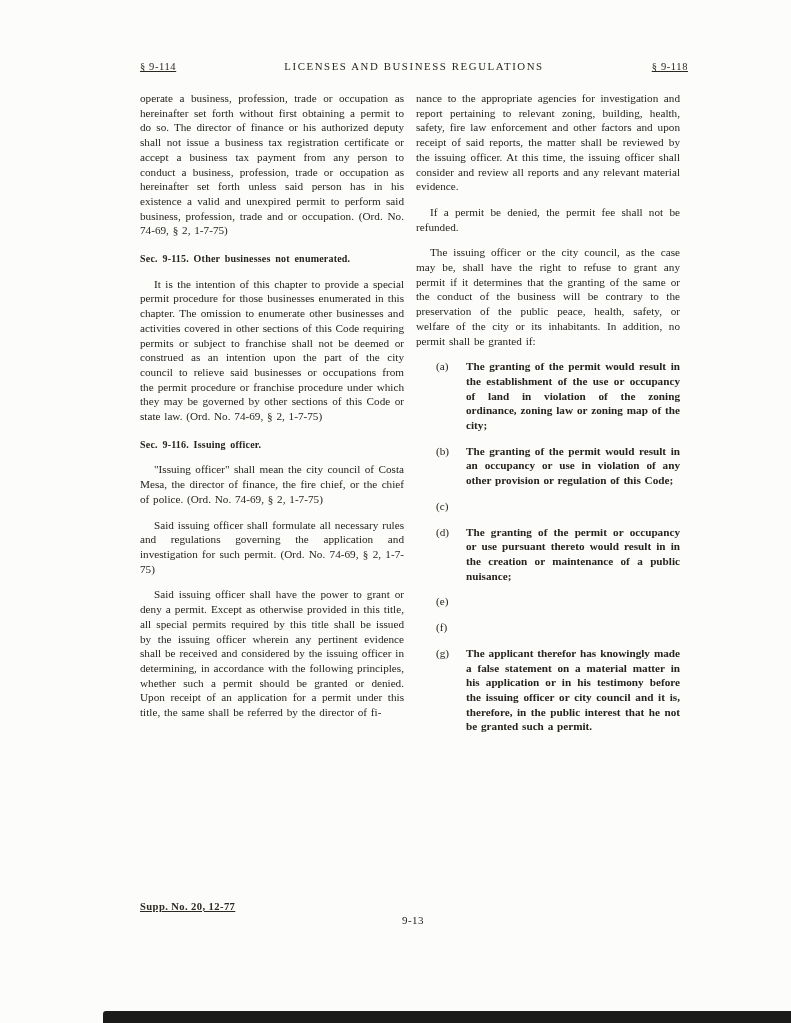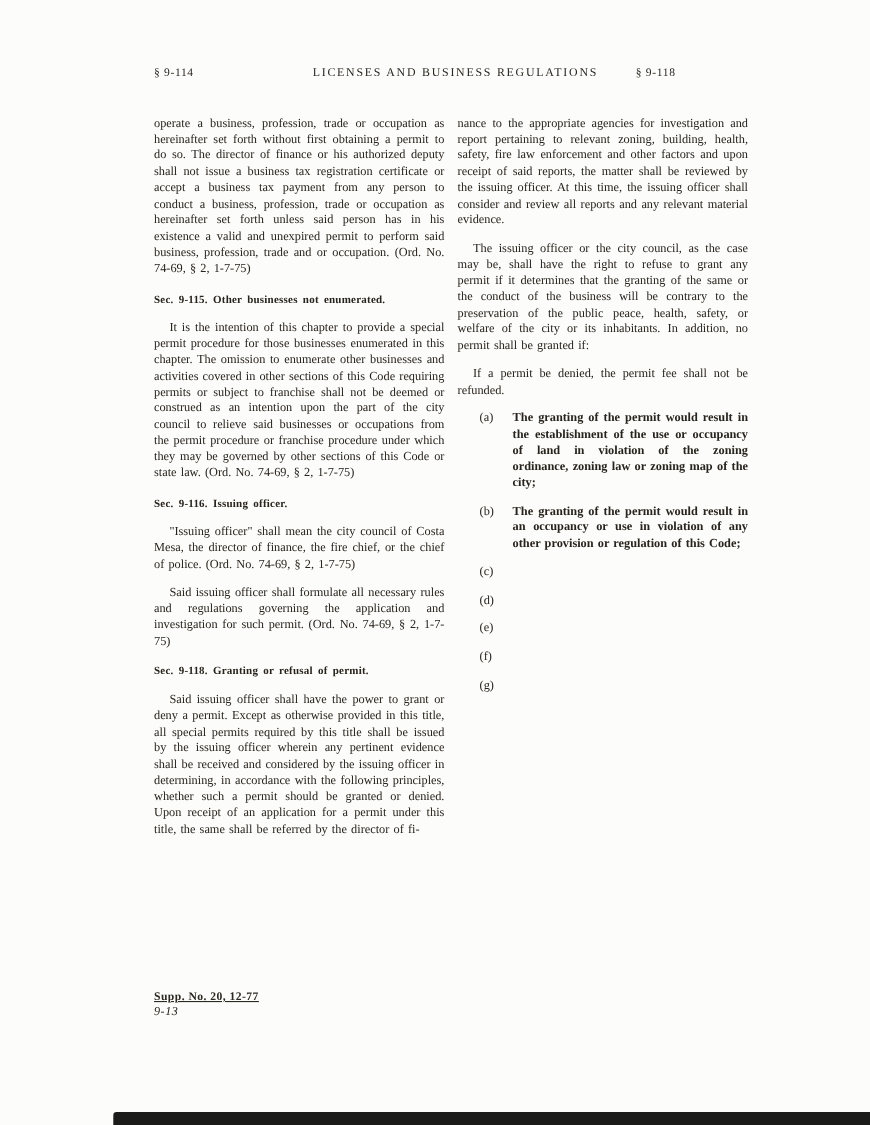--- a/index.html
+++ b/index.html
@@ -16,31 +16,31 @@
     overflow:hidden;
   }
   .page-header{
     position:absolute;
     top:60px;left:140px;width:548px;
     display:flex;align-items:baseline;
     font-size:10.5px;
     letter-spacing:0.6px;
     color:#2c2822;
   }
-  .page-header .hsec{width:110px;white-space:nowrap;}
-  .page-header .hsec.right{text-align:left;}
+  .page-header .hsec{width:110px;white-space:nowrap;text-decoration:underline;}
+  .page-header .hsec.right{text-align:right;}
   .page-header .htitle{
     flex:1;text-align:center;
     letter-spacing:1.6px;
     font-size:10.8px;
     color:#2a261f;
   }
   .columns{
     position:absolute;
-    top:105px;left:140px;width:546px;
+    top:91px;left:140px;width:546px;
     display:flex;gap:12px;
   }
   .col{
     width:264px;
     font-size:11.2px;
     line-height:14.7px;
     text-align:justify;
     word-spacing:1px;
   }
   .para{margin:0 0 11px 0;text-indent:14px;}
@@ -69,24 +69,23 @@
   }
   .page-footer .supp{
     font-weight:700;
     letter-spacing:0.4px;
     color:#2c2822;
     text-decoration:underline;
   }
   .page-footer .pageno{
     position:absolute;
     left:0;right:0;top:13px;
-    text-align:left;
+    text-align:center;
     font-size:11px;
     letter-spacing:0.5px;
-    font-style:italic;
   }
   .scan-bar{
     position:absolute;
     bottom:0;left:103px;right:0;
     height:12px;
     background:#1b1b1a;
     border-top-left-radius:3px;
   }
 </style>
 </head>
@@ -106,51 +105,52 @@
       <p class="para noindent">operate a business, profession, trade or occupation as hereinafter set forth without first obtaining a permit to do so. The director of finance or his authorized deputy shall not issue a business tax registration certificate or accept a business tax payment from any person to conduct a business, profession, trade or occupation as hereinafter set forth unless said person has in his existence a valid and unexpired permit to perform said business, profession, trade and or occupation. (Ord. No. 74-69, § 2, 1-7-75)</p>
 
       <h2 class="sec-heading">Sec. 9-115. Other businesses not enumerated.</h2>
       <p class="para">It is the intention of this chapter to provide a special permit procedure for those businesses enumerated in this chapter. The omission to enumerate other businesses and activities covered in other sections of this Code requiring permits or subject to franchise shall not be deemed or construed as an intention upon the part of the city council to relieve said businesses or occupations from the permit procedure or franchise procedure under which they may be governed by other sections of this Code or state law. (Ord. No. 74-69, § 2, 1-7-75)</p>
 
       <h2 class="sec-heading">Sec. 9-116. Issuing officer.</h2>
       <p class="para">"Issuing officer" shall mean the city council of Costa Mesa, the director of finance, the fire chief, or the chief of police. (Ord. No. 74-69, § 2, 1-7-75)</p>
 
       <p class="para">Said issuing officer shall formulate all necessary rules and regulations governing the application and investigation for such permit. (Ord. No. 74-69, § 2, 1-7-75)</p>
 
-      <h2 class="sec-heading">Sec. 9-118. Granting or refusal of permit.</h2>
       <p class="para">Said issuing officer shall have the power to grant or deny a permit. Except as otherwise provided in this title, all special permits required by this title shall be issued by the issuing officer wherein any pertinent evidence shall be received and considered by the issuing officer in determining, in accordance with the following principles, whether such a permit should be granted or denied. Upon receipt of an application for a permit under this title, the same shall be referred by the director of fi-</p>
     </section>
 
     <section class="col">
       <p class="para noindent">nance to the appropriate agencies for investigation and report pertaining to relevant zoning, building, health, safety, fire law enforcement and other factors and upon receipt of said reports, the matter shall be reviewed by the issuing officer. At this time, the issuing officer shall consider and review all reports and any relevant material evidence.</p>
+      <p class="para">If a permit be denied, the permit fee shall not be refunded.</p>
       <p class="para">The issuing officer or the city council, as the case may be, shall have the right to refuse to grant any permit if it determines that the granting of the same or the conduct of the business will be contrary to the preservation of the public peace, health, safety, or welfare of the city or its inhabitants. In addition, no permit shall be granted if:</p>
-      <p class="para">If a permit be denied, the permit fee shall not be refunded.</p>
 
       <div class="clause">
         <span class="clabel">(a)</span>
         <span class="ctext">The granting of the permit would result in the establishment of the use or occupancy of land in violation of the zoning ordinance, zoning law or zoning map of the city;</span>
       </div>
       <div class="clause">
         <span class="clabel">(b)</span>
         <span class="ctext">The granting of the permit would result in an occupancy or use in violation of any other provision or regulation of this Code;</span>
       </div>
       <div class="clause">
         <span class="clabel">(c)</span>
       </div>
       <div class="clause">
         <span class="clabel">(d)</span>
+        <span class="ctext">The granting of the permit or occupancy or use pursuant thereto would result in in the creation or maintenance of a public nuisance;</span>
       </div>
       <div class="clause">
         <span class="clabel">(e)</span>
       </div>
       <div class="clause">
         <span class="clabel">(f)</span>
       </div>
       <div class="clause">
         <span class="clabel">(g)</span>
+        <span class="ctext">The applicant therefor has knowingly made a false statement on a material matter in his application or in his testimony before the issuing officer or city council and it is, therefore, in the public interest that he not be granted such a permit.</span>
       </div>
     </section>
 
   </main>
 
   <footer class="page-footer">
     <span class="supp">Supp. No. 20, 12-77</span>
     <span class="pageno">9-13</span>
   </footer>
 

